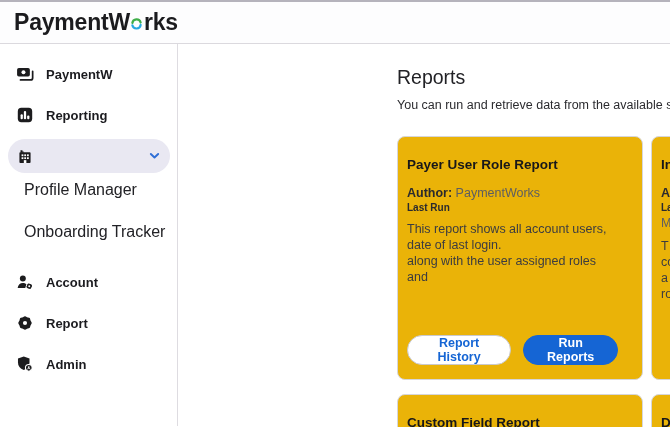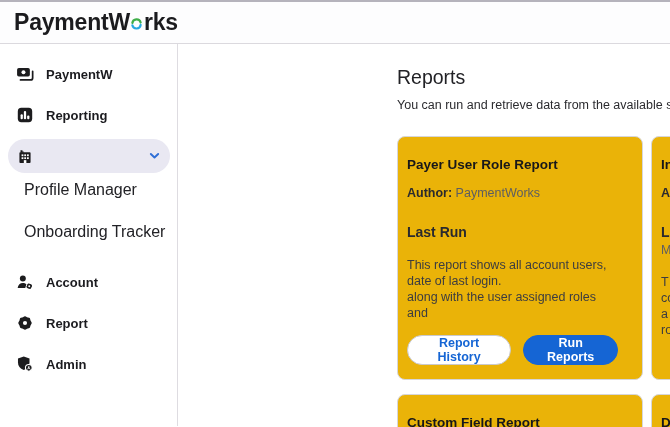--- a/index.html
+++ b/index.html
@@ -38,23 +38,23 @@
   .page-sub { margin-top:9px; font-size:12.5px; color:#2b2b2f; white-space:nowrap; }
   .cards-row { display:flex; gap:8px; margin-top:24px; }
   .cards-row.second { margin-top:14px; }
   .card { width:246px; flex:0 0 246px; height:244px; border:1px solid #d6d6da;
     border-radius:8px; background:#eab308; padding:20px 24px 14px 9px;
     display:flex; flex-direction:column; }
   .card-title { font-size:13.5px; font-weight:700; color:#17171a; }
   .meta-row { margin-top:14px; font-size:12.5px; }
   .meta-label { font-weight:700; color:#2a2a2e; }
   .meta-value { color:#5d5d62; }
-  .lastrun-label { margin-top:24px; font-size:14px; font-weight:700; color:#2a2a2e; }
+  .lastrun-label { margin-top:2px; font-size:10px; font-weight:700; color:#2a2a2e; }
   .lastrun-value { margin-top:3px; font-size:12.5px; color:#5d5d62; }
-  .desc { margin-top:17px; font-size:12.5px; line-height:16px; color:#3c3c40; }
+  .desc { margin-top:8px; font-size:12.5px; line-height:16px; color:#3c3c40; }
   .btn-row { margin-top:auto; display:flex; justify-content:center; gap:12px; }
   .btn { height:30px; border-radius:15px; font-size:12.5px; font-weight:600;
     display:flex; align-items:center; padding:0 16px; cursor:pointer;
     font-family:"Liberation Sans", sans-serif; }
   .btn.outline { background:#fff; border:1px solid #c9c9cd; color:#1565d4; }
   .btn.solid { background:#1565d4; border:1px solid #1565d4; color:#fff; }
 </style>
 </head>
 <body>
 

